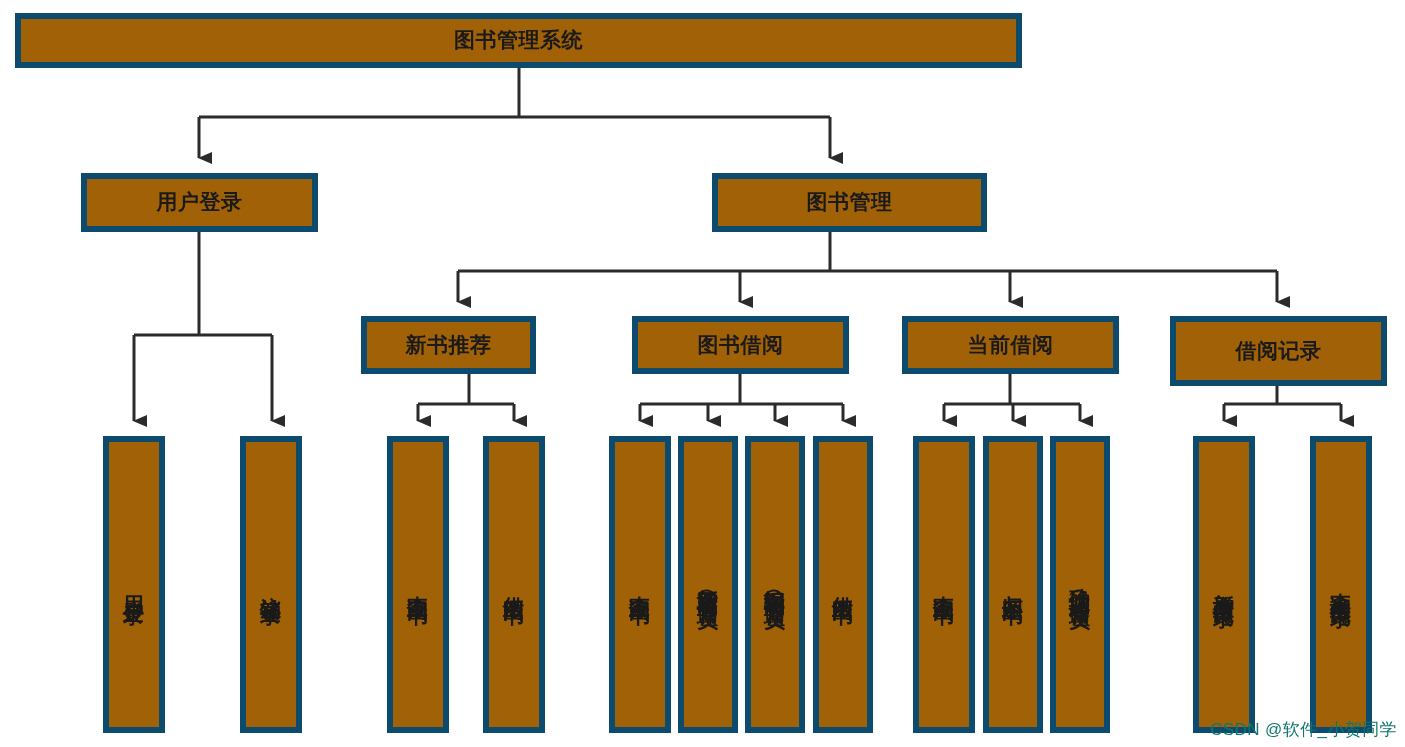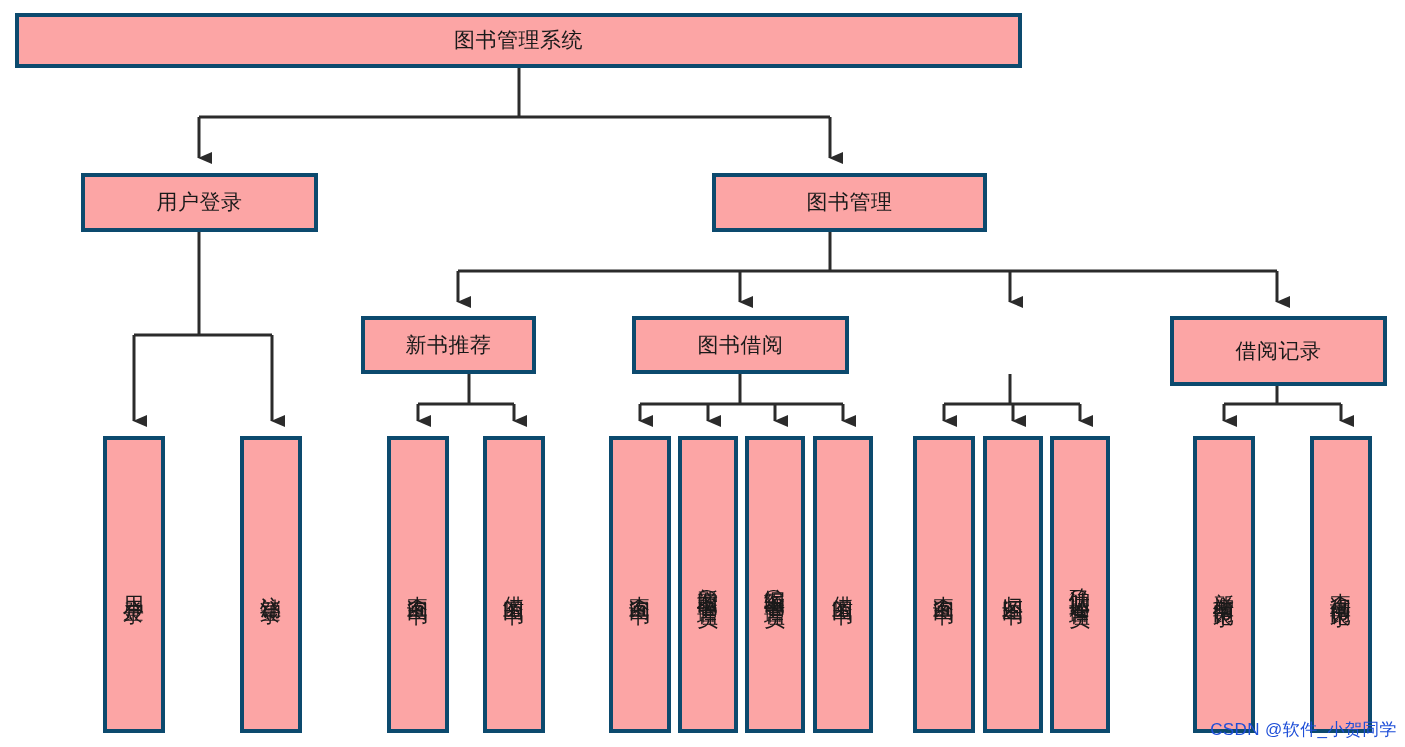--- a/index.html
+++ b/index.html
@@ -23,26 +23,27 @@
     position: absolute;
     left: 0;
     top: 0;
     width: 1405px;
     height: 747px;
     pointer-events: none;
   }
   .node {
     position: absolute;
     box-sizing: border-box;
-    background: #fca5a5;
-    border: 4px solid #0c4a6e;
+    background: #a16207;
+    border: 6px solid #0c4a6e;
     display: flex;
     align-items: center;
     justify-content: center;
     overflow: hidden;
+    font-weight: bold;
   }
   .node .label {
     color: #1a1a1a;
     line-height: 1.18;
     text-align: center;
     white-space: pre;
   }
   .node.horizontal .label {
     font-size: 21px;
     letter-spacing: 0.5px;
@@ -56,21 +57,21 @@
     text-orientation: upright;
     font-size: 21px;
     letter-spacing: 3px;
     line-height: 1;
   }
   #watermark {
     position: absolute;
     right: 8px;
     bottom: 6px;
     font-size: 17px;
-    color: #1d4ed8;
+    color: #0f766e;
     letter-spacing: 0.4px;
     user-select: none;
   }
 </style>
 </head>
 <body>
 
 <div id="diagram-root">
 
   <svg class="edges" viewBox="0 0 1405 747">
@@ -136,20 +137,23 @@
   </div>
 
   <div class="node horizontal" style="left:361px; top:316px; width:175px; height:58px;">
     <span class="label">新书推荐</span>
   </div>
 
   <div class="node horizontal" style="left:632px; top:316px; width:217px; height:58px;">
     <span class="label">图书借阅</span>
   </div>
 
+  <div class="node horizontal" style="left:902px; top:316px; width:217px; height:58px;">
+    <span class="label">当前借阅</span>
+  </div>
 
   <div class="node horizontal" style="left:1170px; top:316px; width:217px; height:70px;">
     <span class="label">借阅记录</span>
   </div>
 
   <div class="node vertical" style="left:103px; top:436px; width:62px; height:297px;">
     <span class="label">用户登录</span>
   </div>
 
   <div class="node vertical" style="left:240px; top:436px; width:62px; height:297px;">

